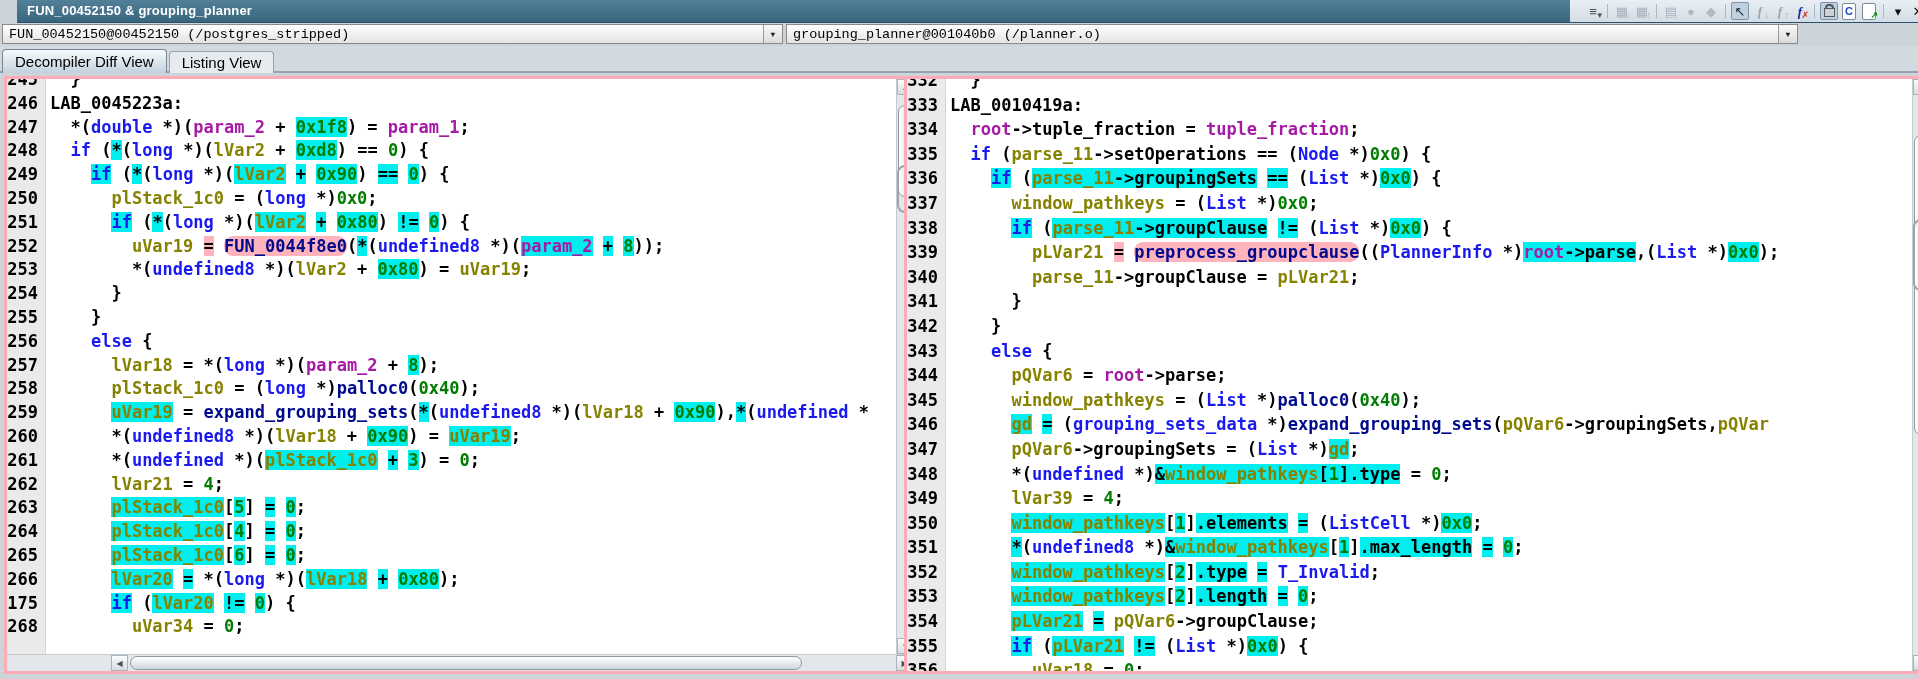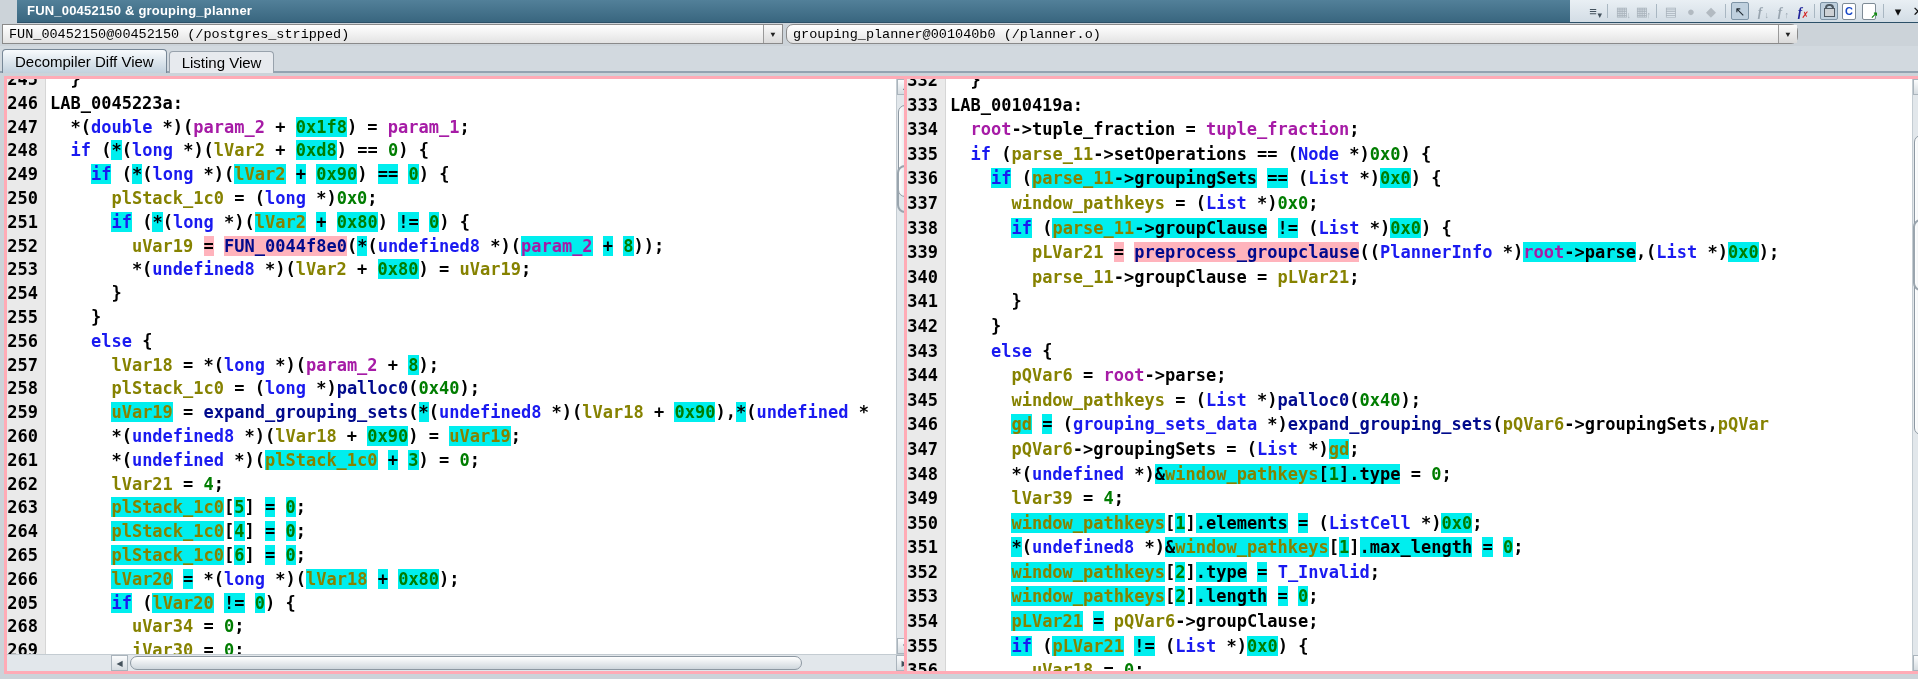--- a/index.html
+++ b/index.html
@@ -22,21 +22,21 @@
     color:#1848c8;font-weight:bold;font-size:11px;line-height:15px;text-align:center;}
   .lockwrap{position:relative;width:12px;height:14px;}
   .lock-body{position:absolute;left:1px;bottom:1px;width:9px;height:7px;background:#cdd1d5;border:1px solid #4f5a63;}
   .lock-shackle{position:absolute;left:2px;top:0px;width:5px;height:5px;border:2px solid #4f5a63;border-bottom:none;
     border-radius:4px 4px 0 0;}
 
   
   .combo{position:absolute;top:24px;height:20px;background:linear-gradient(#ffffff,#e3e3e3);
     border:1px solid #8a8a8a;box-sizing:border-box;font-family:Liberation Mono, monospace;}
   .combo-left{left:2px;width:781px;}
-  .combo-right{left:786px;width:1012px;border-radius:7px;}
+  .combo-right{left:786px;width:1012px;}
   .combo-text{position:absolute;left:6px;top:2px;font-size:13.5px;color:#000;white-space:nowrap;}
   .combo-arrow{position:absolute;right:0;top:0;width:18px;height:18px;border-left:1px solid #9a9a9a;
     background:linear-gradient(#fafafa,#dadada);display:flex;align-items:center;justify-content:center;
     font-size:8px;color:#222;}
 
   
   .tabbar{position:absolute;left:0;top:46px;width:1918px;height:27px;background:#d2d9df;
     display:flex;align-items:flex-end;padding-left:2px;box-sizing:border-box;}
   .tabbar::after{content:"";position:absolute;left:0;bottom:0;width:100%;height:2px;background:#93a3b1;}
   .tab{position:relative;z-index:2;height:23px;line-height:23px;padding:0 12px;font-size:15px;color:#000;
@@ -54,21 +54,21 @@
   .gutter-bg{position:absolute;left:0;top:0;width:38px;height:100%;background:#eaeaea;border-right:1px solid #d6d6d6;}
   .code-lines{position:absolute;left:0;top:-11px;right:0;}
   .code-line{display:flex;white-space:pre;font-family:"DejaVu Sans Mono",monospace;font-weight:bold;font-size:17px;}
   .pane-left  .code-line{height:23.8px;line-height:23.8px;}
   .pane-right .code-line{height:24.6px;line-height:24.6px;}
   .ln{flex:none;width:38px;padding-right:7px;box-sizing:border-box;text-align:right;color:#000;}
   .code{padding-left:5px;}
 
   .tk-d{color:#000000;}
   .tk-b{color:#1a1af0;}
-  .tk-f{color:#000a8c;}
+  .tk-f{color:#000a8c;border-radius:9px;}
   .tk-g{color:#007d00;}
   .tk-o{color:#868200;}
   .tk-m{color:#a61ba6;}
   .hl-c{background:#00eeee;}
   .hl-p{background:#ffb3bc;}
 
   
   .vscroll{position:absolute;right:0;top:0;width:17px;background:#e2e7eb;border-left:1px solid #c4ccd2;box-sizing:border-box;}
   .pane-left  .vscroll{height:575px;}
   .pane-right .vscroll{height:592px;}
@@ -191,23 +191,22 @@
         <div class="code-line"><span class="ln">257</span><span class="code"><span class="tk-d">      </span><span class="tk-o">lVar18</span><span class="tk-d"> = *(</span><span class="tk-b">long</span><span class="tk-d"> *)(</span><span class="tk-m">param_2</span><span class="tk-d"> + </span><span class="tk-g hl-c">8</span><span class="tk-d">);</span></span></div>
         <div class="code-line"><span class="ln">258</span><span class="code"><span class="tk-d">      </span><span class="tk-o">plStack_1c0</span><span class="tk-d"> = (</span><span class="tk-b">long</span><span class="tk-d"> *)</span><span class="tk-f">palloc0</span><span class="tk-d">(</span><span class="tk-g">0x40</span><span class="tk-d">);</span></span></div>
         <div class="code-line"><span class="ln">259</span><span class="code"><span class="tk-d">      </span><span class="tk-o hl-c">uVar19</span><span class="tk-d"> = </span><span class="tk-f">expand_grouping_sets</span><span class="tk-d">(</span><span class="tk-d hl-c">*</span><span class="tk-d">(</span><span class="tk-b">undefined8</span><span class="tk-d"> *)(</span><span class="tk-o">lVar18</span><span class="tk-d"> + </span><span class="tk-g hl-c">0x90</span><span class="tk-d">),</span><span class="tk-d hl-c">*</span><span class="tk-d">(</span><span class="tk-b">undefined</span><span class="tk-d"> *</span></span></div>
         <div class="code-line"><span class="ln">260</span><span class="code"><span class="tk-d">      *(</span><span class="tk-b">undefined8</span><span class="tk-d"> *)(</span><span class="tk-o">lVar18</span><span class="tk-d"> + </span><span class="tk-g hl-c">0x90</span><span class="tk-d">) = </span><span class="tk-o hl-c">uVar19</span><span class="tk-d">;</span></span></div>
         <div class="code-line"><span class="ln">261</span><span class="code"><span class="tk-d">      *(</span><span class="tk-b">undefined</span><span class="tk-d"> *)(</span><span class="tk-o hl-c">plStack_1c0</span><span class="tk-d"> </span><span class="tk-d hl-c">+</span><span class="tk-d"> </span><span class="tk-g hl-c">3</span><span class="tk-d">) = </span><span class="tk-g">0</span><span class="tk-d">;</span></span></div>
         <div class="code-line"><span class="ln">262</span><span class="code"><span class="tk-d">      </span><span class="tk-o">lVar21</span><span class="tk-d"> = </span><span class="tk-g">4</span><span class="tk-d">;</span></span></div>
         <div class="code-line"><span class="ln">263</span><span class="code"><span class="tk-d">      </span><span class="tk-o hl-c">plStack_1c0</span><span class="tk-d">[</span><span class="tk-g hl-c">5</span><span class="tk-d">] </span><span class="tk-d hl-c">=</span><span class="tk-d"> </span><span class="tk-g hl-c">0</span><span class="tk-d">;</span></span></div>
         <div class="code-line"><span class="ln">264</span><span class="code"><span class="tk-d">      </span><span class="tk-o hl-c">plStack_1c0</span><span class="tk-d">[</span><span class="tk-g hl-c">4</span><span class="tk-d">] </span><span class="tk-d hl-c">=</span><span class="tk-d"> </span><span class="tk-g hl-c">0</span><span class="tk-d">;</span></span></div>
         <div class="code-line"><span class="ln">265</span><span class="code"><span class="tk-d">      </span><span class="tk-o hl-c">plStack_1c0</span><span class="tk-d">[</span><span class="tk-g hl-c">6</span><span class="tk-d">] </span><span class="tk-d hl-c">=</span><span class="tk-d"> </span><span class="tk-g hl-c">0</span><span class="tk-d">;</span></span></div>
         <div class="code-line"><span class="ln">266</span><span class="code"><span class="tk-d">      </span><span class="tk-o hl-c">lVar20</span><span class="tk-d"> </span><span class="tk-d hl-c">=</span><span class="tk-d"> *(</span><span class="tk-b">long</span><span class="tk-d"> *)(</span><span class="tk-o hl-c">lVar18</span><span class="tk-d"> </span><span class="tk-d hl-c">+</span><span class="tk-d"> </span><span class="tk-g hl-c">0x80</span><span class="tk-d">);</span></span></div>
-        <div class="code-line"><span class="ln">205</span><span class="code"><span class="tk-d">      </span><span class="tk-b hl-c">if</span><span class="tk-d"> (</span><span class="tk-o hl-c">lVar20</span><span class="tk-d"> </span><span class="tk-d hl-c">!=</span><span class="tk-d"> </span><span class="tk-g hl-c">0</span><span class="tk-d">) {</span></span></div>
+        <div class="code-line"><span class="ln">175</span><span class="code"><span class="tk-d">      </span><span class="tk-b hl-c">if</span><span class="tk-d"> (</span><span class="tk-o hl-c">lVar20</span><span class="tk-d"> </span><span class="tk-d hl-c">!=</span><span class="tk-d"> </span><span class="tk-g hl-c">0</span><span class="tk-d">) {</span></span></div>
         <div class="code-line"><span class="ln">268</span><span class="code"><span class="tk-d">        </span><span class="tk-o">uVar34</span><span class="tk-d"> = </span><span class="tk-g">0</span><span class="tk-d">;</span></span></div>
-        <div class="code-line"><span class="ln">269</span><span class="code"><span class="tk-d">        </span><span class="tk-o">iVar30</span><span class="tk-d"> = </span><span class="tk-g">0</span><span class="tk-d">;</span></span></div>
       </div>
   </div>
   <div class="vscroll">
     <div class="sb-btn sb-up">▲</div>
     <div class="vthumb"></div>
     <div class="vmarker"></div>
     <div class="sb-btn sb-down">▼</div>
   </div>
   <div class="hscroll">
     <div class="sb-btn hs-left">◀</div>

